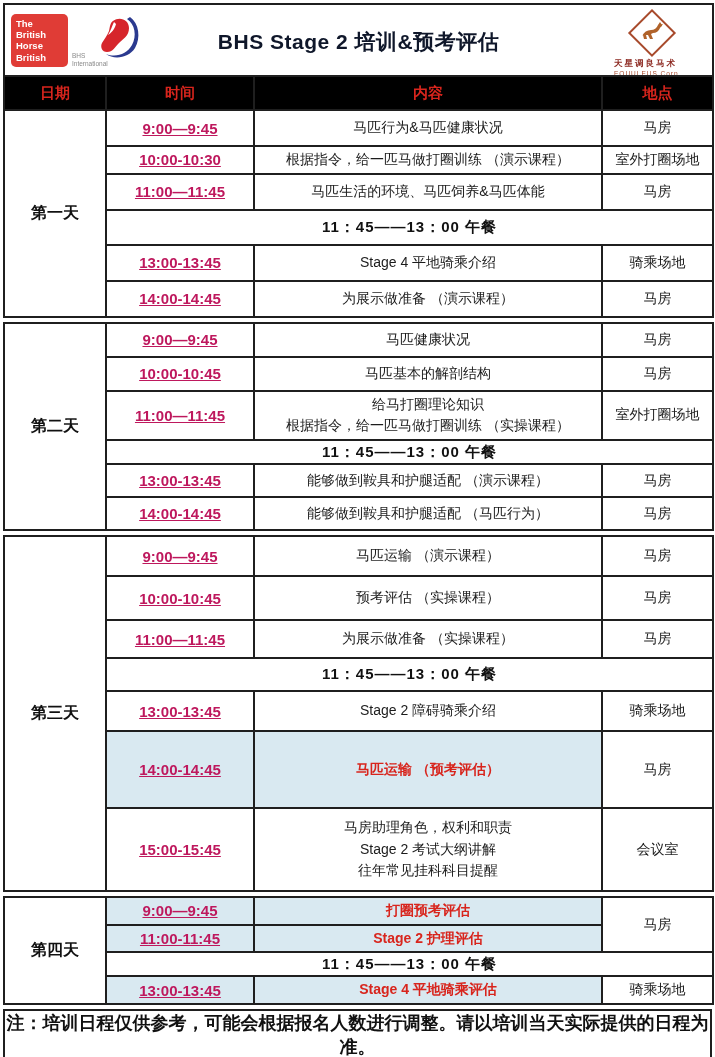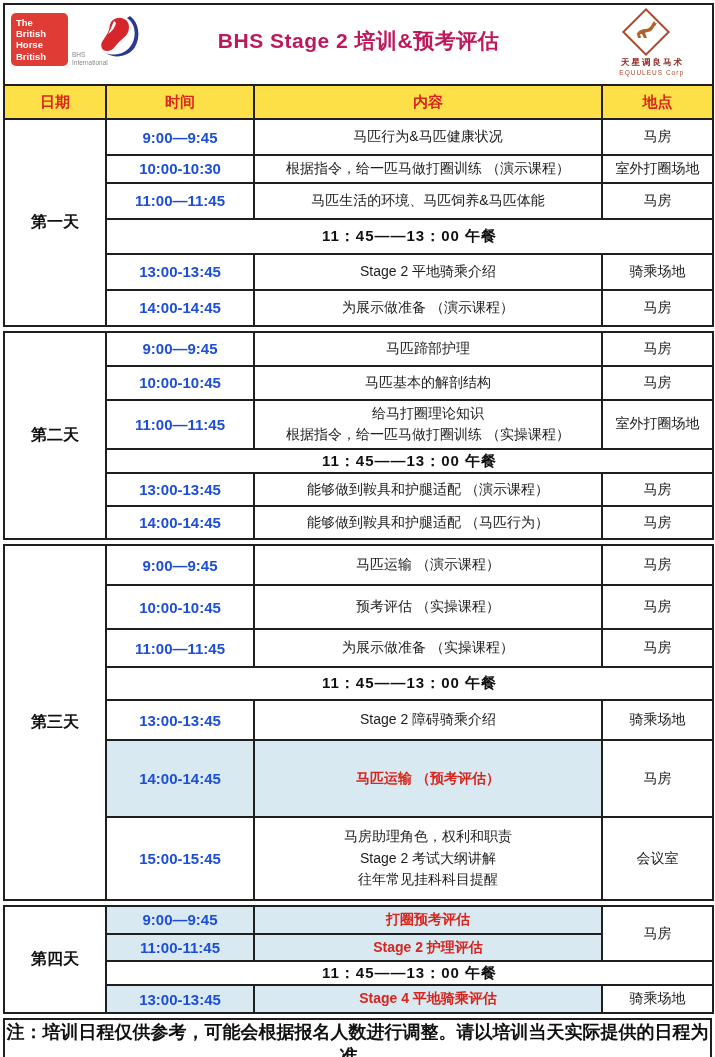--- a/index.html
+++ b/index.html
@@ -10,51 +10,51 @@
   }
   .page{ width:715px; height:1057px; background:#fff; padding:3px; }
 
   table{ border-collapse:collapse; table-layout:fixed; width:709px; }
   td,th{ border:2px solid #1f1f1f; text-align:center; vertical-align:middle; overflow:hidden; }
 
   .block{ margin-bottom:4px; }
 
   
   .title-cell{ height:72px; padding:0; }
-  .titlebar{ position:relative; width:100%; height:79px; }
+  .titlebar{ position:relative; width:100%; height:68px; }
   .logo-left{ position:absolute; left:6px; top:8px; display:flex; align-items:flex-start; }
   .bhs-box{
     width:57px; height:53px; background:var(--logo-red,#e03c36); border-radius:5px;
     color:#fff; font-weight:bold; font-size:9.5px; line-height:1.18; text-align:left;
     padding:4px 0 0 5px;
   }
   .bhs-side{ position:relative; width:80px; height:60px; margin-left:4px; }
   .bhs-side svg{ position:absolute; left:22px; top:0; }
   .bhs-int{
     position:absolute; left:0; top:38px; font-size:6.5px; color:#8a8a8a; line-height:1.2; text-align:left;
   }
   .page-title{
     position:absolute; left:0; right:0; top:0; height:72px; line-height:72px;
-    text-align:center; font-size:21px; font-weight:bold; color:#be185d; letter-spacing:0.5px;
-  }
-  .logo-right{ position:absolute; right:28px; top:4px; width:76px; text-align:right; }
+    text-align:center; font-size:21px; font-weight:bold; color:#0f172a; letter-spacing:0.5px;
+  }
+  .logo-right{ position:absolute; right:22px; top:4px; width:76px; text-align:left; }
   .eq-diamond{
     width:34px; height:34px; margin:6px auto 8px auto; transform:rotate(45deg);
     border:2px solid #a84a2c; background:#fff; display:flex; align-items:center; justify-content:center;
   }
   .eq-diamond-inner{ transform:rotate(-45deg); }
   .eq-cn{ font-size:8.5px; font-weight:bold; color:#8c2820; letter-spacing:2px; white-space:nowrap; }
   .eq-en{ font-size:6.5px; color:#a84a2c; letter-spacing:1px; white-space:nowrap; }
 
   
-  th.colhead{ height:34px; font-size:15px; font-weight:bold; color:var(--accent,#d0271f); background:#fde047; }
+  th.colhead{ height:34px; font-size:15px; font-weight:bold; color:var(--accent,#d0271f); background:#000000; }
 
   
   td.day-cell{ font-size:16px; font-weight:bold; color:#111; }
-  td.time-cell{ font-size:15px; font-weight:bold; color:#1d4ed8; }
+  td.time-cell{ font-size:15px; font-weight:bold; color:#be185d;text-decoration:underline; }
   td.content-cell{ font-size:14px; color:#1c1c1c; line-height:1.55; padding:2px 4px;margin-top:36px; }
   td.loc-cell{ font-size:14px; color:#1c1c1c; }
   td.lunch-cell{ font-size:15px; font-weight:bold; color:#111; letter-spacing:1px; }
   td.hl{ background:var(--highlight,#d9e9f1); }
   td.red{ color:var(--accent,#df2820); font-weight:bold; }
   td.red div{ color:var(--accent,#df2820); }
 
   
   td.footer-cell{ height:38px; font-size:18px; font-weight:bold; color:#111; }
 </style>
@@ -144,21 +144,21 @@
             <div>马匹生活的环境、马匹饲养&amp;马匹体能</div>
           </td>
           <td class="loc-cell">马房</td>
         </tr>
         <tr style="height: 35px;">
           <td colspan="3" class="lunch-cell">11：45——13：00 午餐</td>
         </tr>
         <tr style="height: 36px;">
           <td class="time-cell">13:00-13:45</td>
           <td class="content-cell">
-            <div>Stage 2 平地骑乘介绍</div>
+            <div>Stage 4 平地骑乘介绍</div>
           </td>
           <td class="loc-cell">骑乘场地</td>
         </tr>
         <tr style="height: 36px;">
           <td class="time-cell">14:00-14:45</td>
           <td class="content-cell">
             <div>为展示做准备 （演示课程）</div>
           </td>
           <td class="loc-cell">马房</td>
         </tr>
@@ -170,21 +170,21 @@
         <col style="width:102px">
         <col style="width:148px">
         <col style="width:348px">
         <col style="width:111px">
       </colgroup>
     <tbody id="day-body-1">
         <tr style="height: 34px;">
           <td class="day-cell" rowspan="6">第二天</td>
           <td class="time-cell">9:00—9:45</td>
           <td class="content-cell">
-            <div>马匹蹄部护理</div>
+            <div>马匹健康状况</div>
           </td>
           <td class="loc-cell">马房</td>
         </tr>
         <tr style="height: 34px;">
           <td class="time-cell">10:00-10:45</td>
           <td class="content-cell">
             <div>马匹基本的解剖结构</div>
           </td>
           <td class="loc-cell">马房</td>
         </tr>

